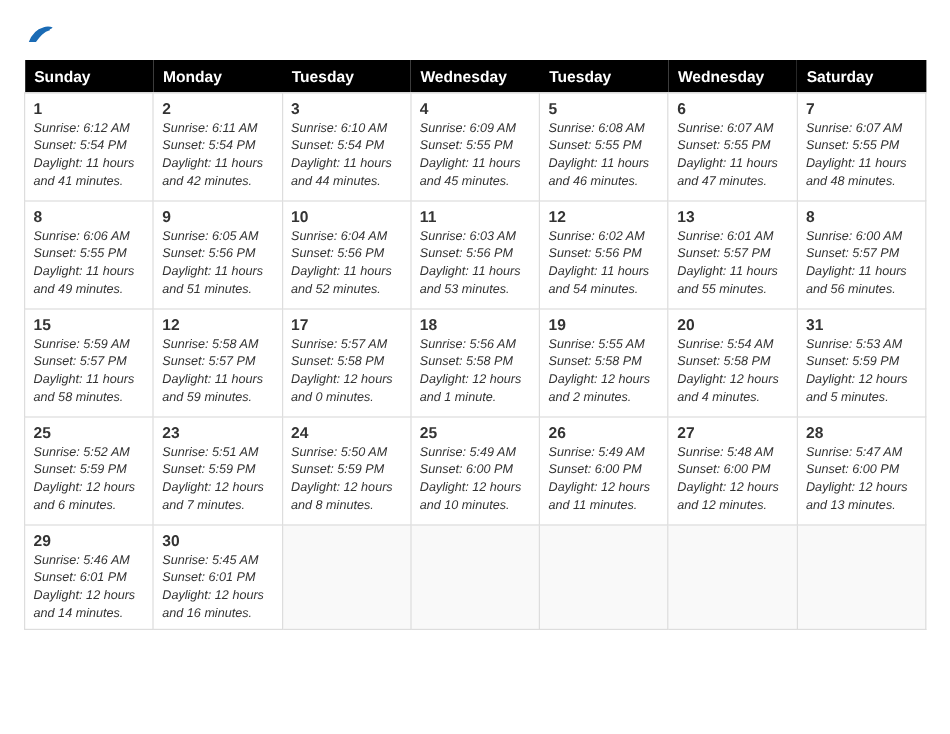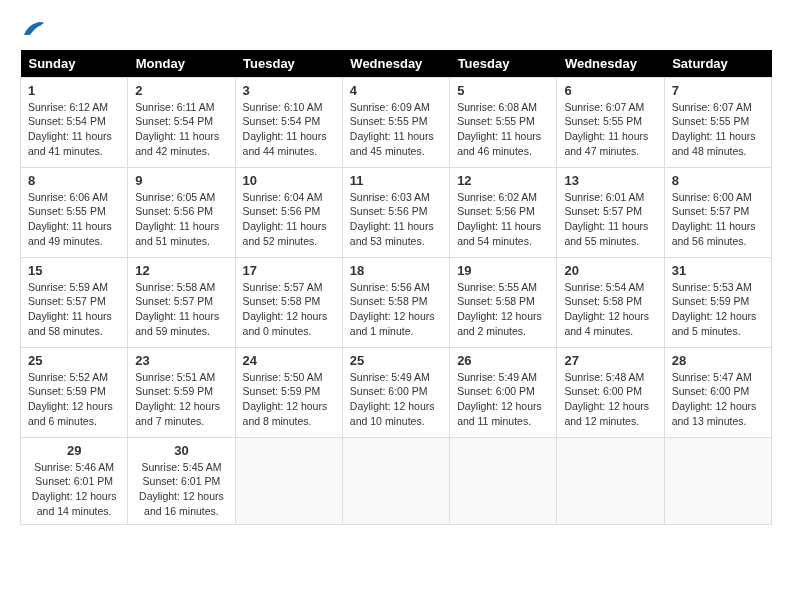--- a/index.html
+++ b/index.html
@@ -64,24 +64,24 @@
       font-size: 13px;
       font-weight: bold;
       color: #333;
       display: block;
       margin-bottom: 2px;
     }
     .day-info {
       color: #333;
       font-size: 10.5px;
       line-height: 1.4;
+      font-style: italic;
     }
     tr:last-child td {
       height: 80px;
-      text-align: center;
     }
   </style>
 </head>
 <body>
 
 <div class="header">
   <div class="logo">
     <div>
       <span class="general"></span><span style="color:#1a6bb5;"></span>
       <svg style="display:inline-block;width:22px;height:18px;vertical-align:middle;margin-left:2px;" viewBox="0 0 22 18">

